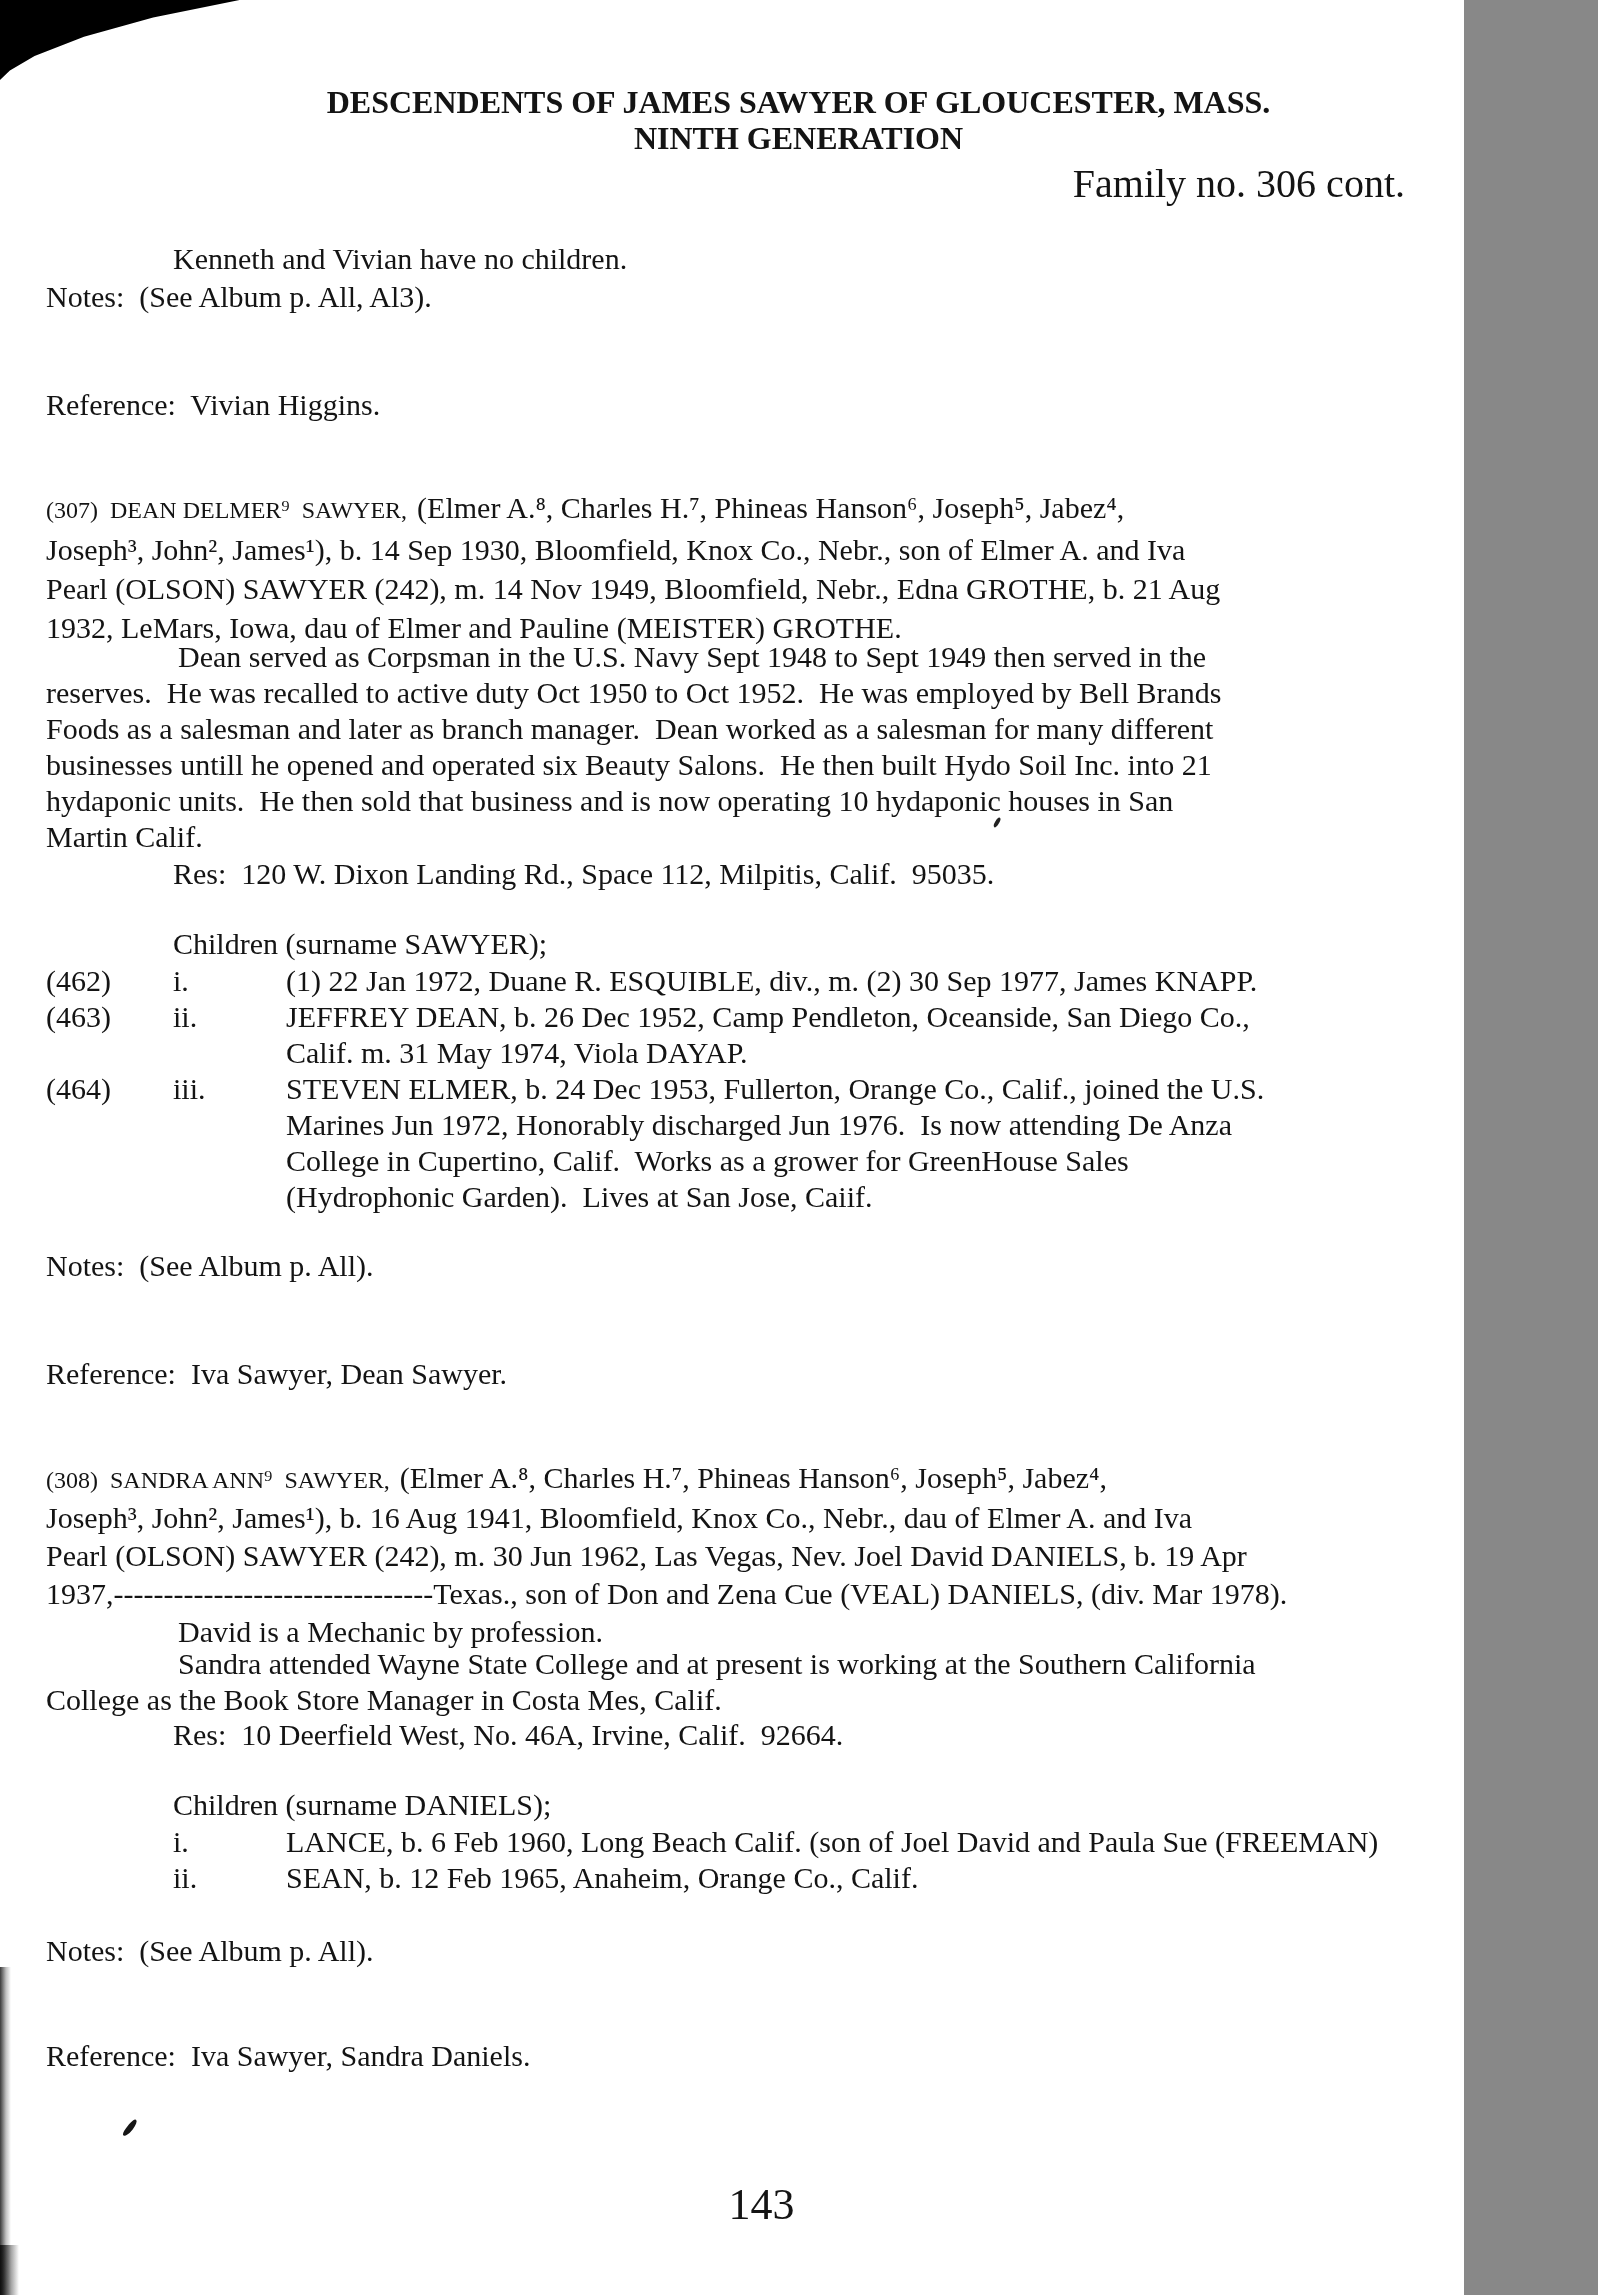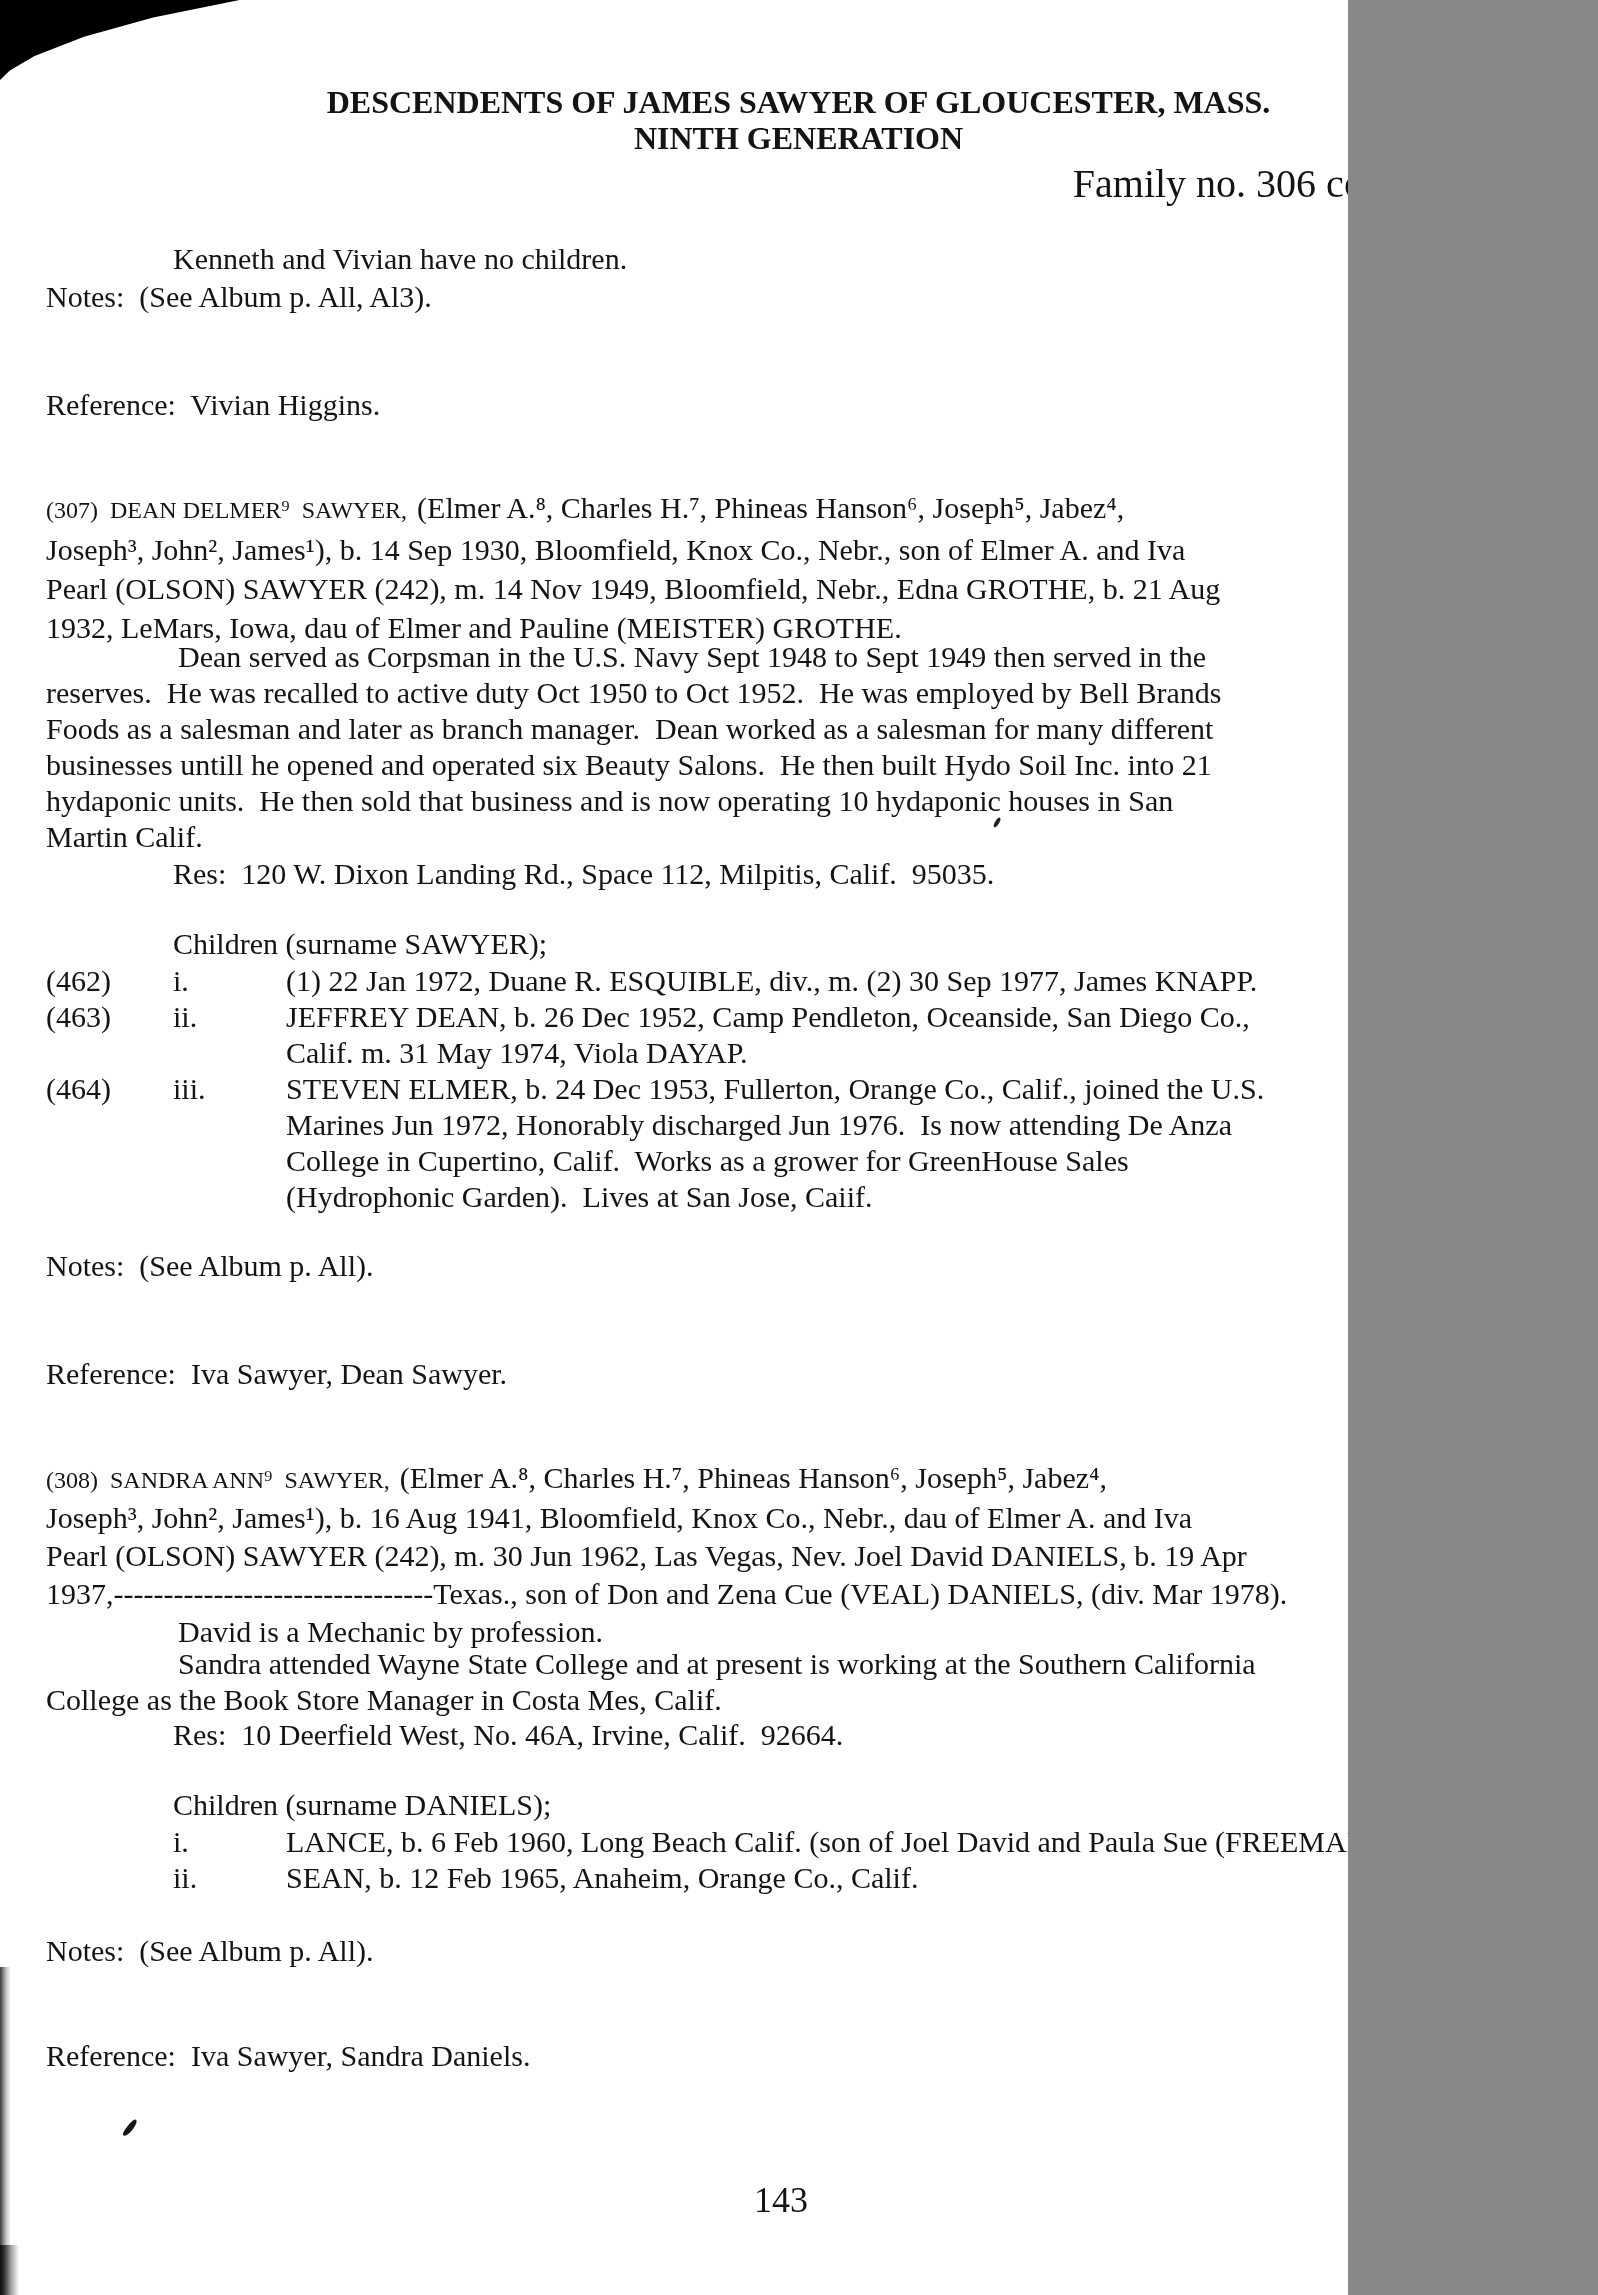--- a/index.html
+++ b/index.html
@@ -1,18 +1,18 @@
 <!DOCTYPE html>
 <html style="font-size:11.4px"><head>
 <meta charset="utf-8">
 <style>
   html,body{margin:0;padding:0;background:#888;}
   .page{
     position:relative;
-    width:1348px;height:2295px;
+    width:1464px;height:2295px;
     background:#ffffff;
     color:#141414;
     font-family:"Liberation Serif","DejaVu Serif",serif;
     font-size:30px;
     overflow:hidden;
   }
   .blk{position:absolute;left:46px;width:1505px;}
   .ln{white-space:pre;}
   .ind{padding-left:132px;}
   .ind2{padding-left:127px;}
@@ -35,21 +35,21 @@
   .b-307ref{top:1357px;}
 
   .b-308para{top:1459px;line-height:38px;}
   .b-308sandra{top:1646px;line-height:36px;}
   .b-308res{top:1718px;}
   .b-308chhead{top:1788px;}
   .b-308children{top:1824px;line-height:36px;}
   .b-308notes{top:1934px;}
   .b-308ref{top:2039px;}
 
-  .page-number{position:absolute;top:2179px;left:715px;width:93px;text-align:right;font-size:36px;}
+  .page-number{position:absolute;top:2179px;left:715px;width:93px;text-align:center;font-size:44px;}
 
   .crow{display:grid;grid-template-columns:127px 113px 1fr;}
   .cnum,.crom{white-space:pre;}
 
   
   .corner-artifact{
     position:absolute;top:0;left:0;width:247px;height:80px;background:#000;
     clip-path:polygon(0 0,97% 0,62% 22%,34% 46%,14% 70%,4% 88%,0 100%);
   }
   .edge-artifact{

